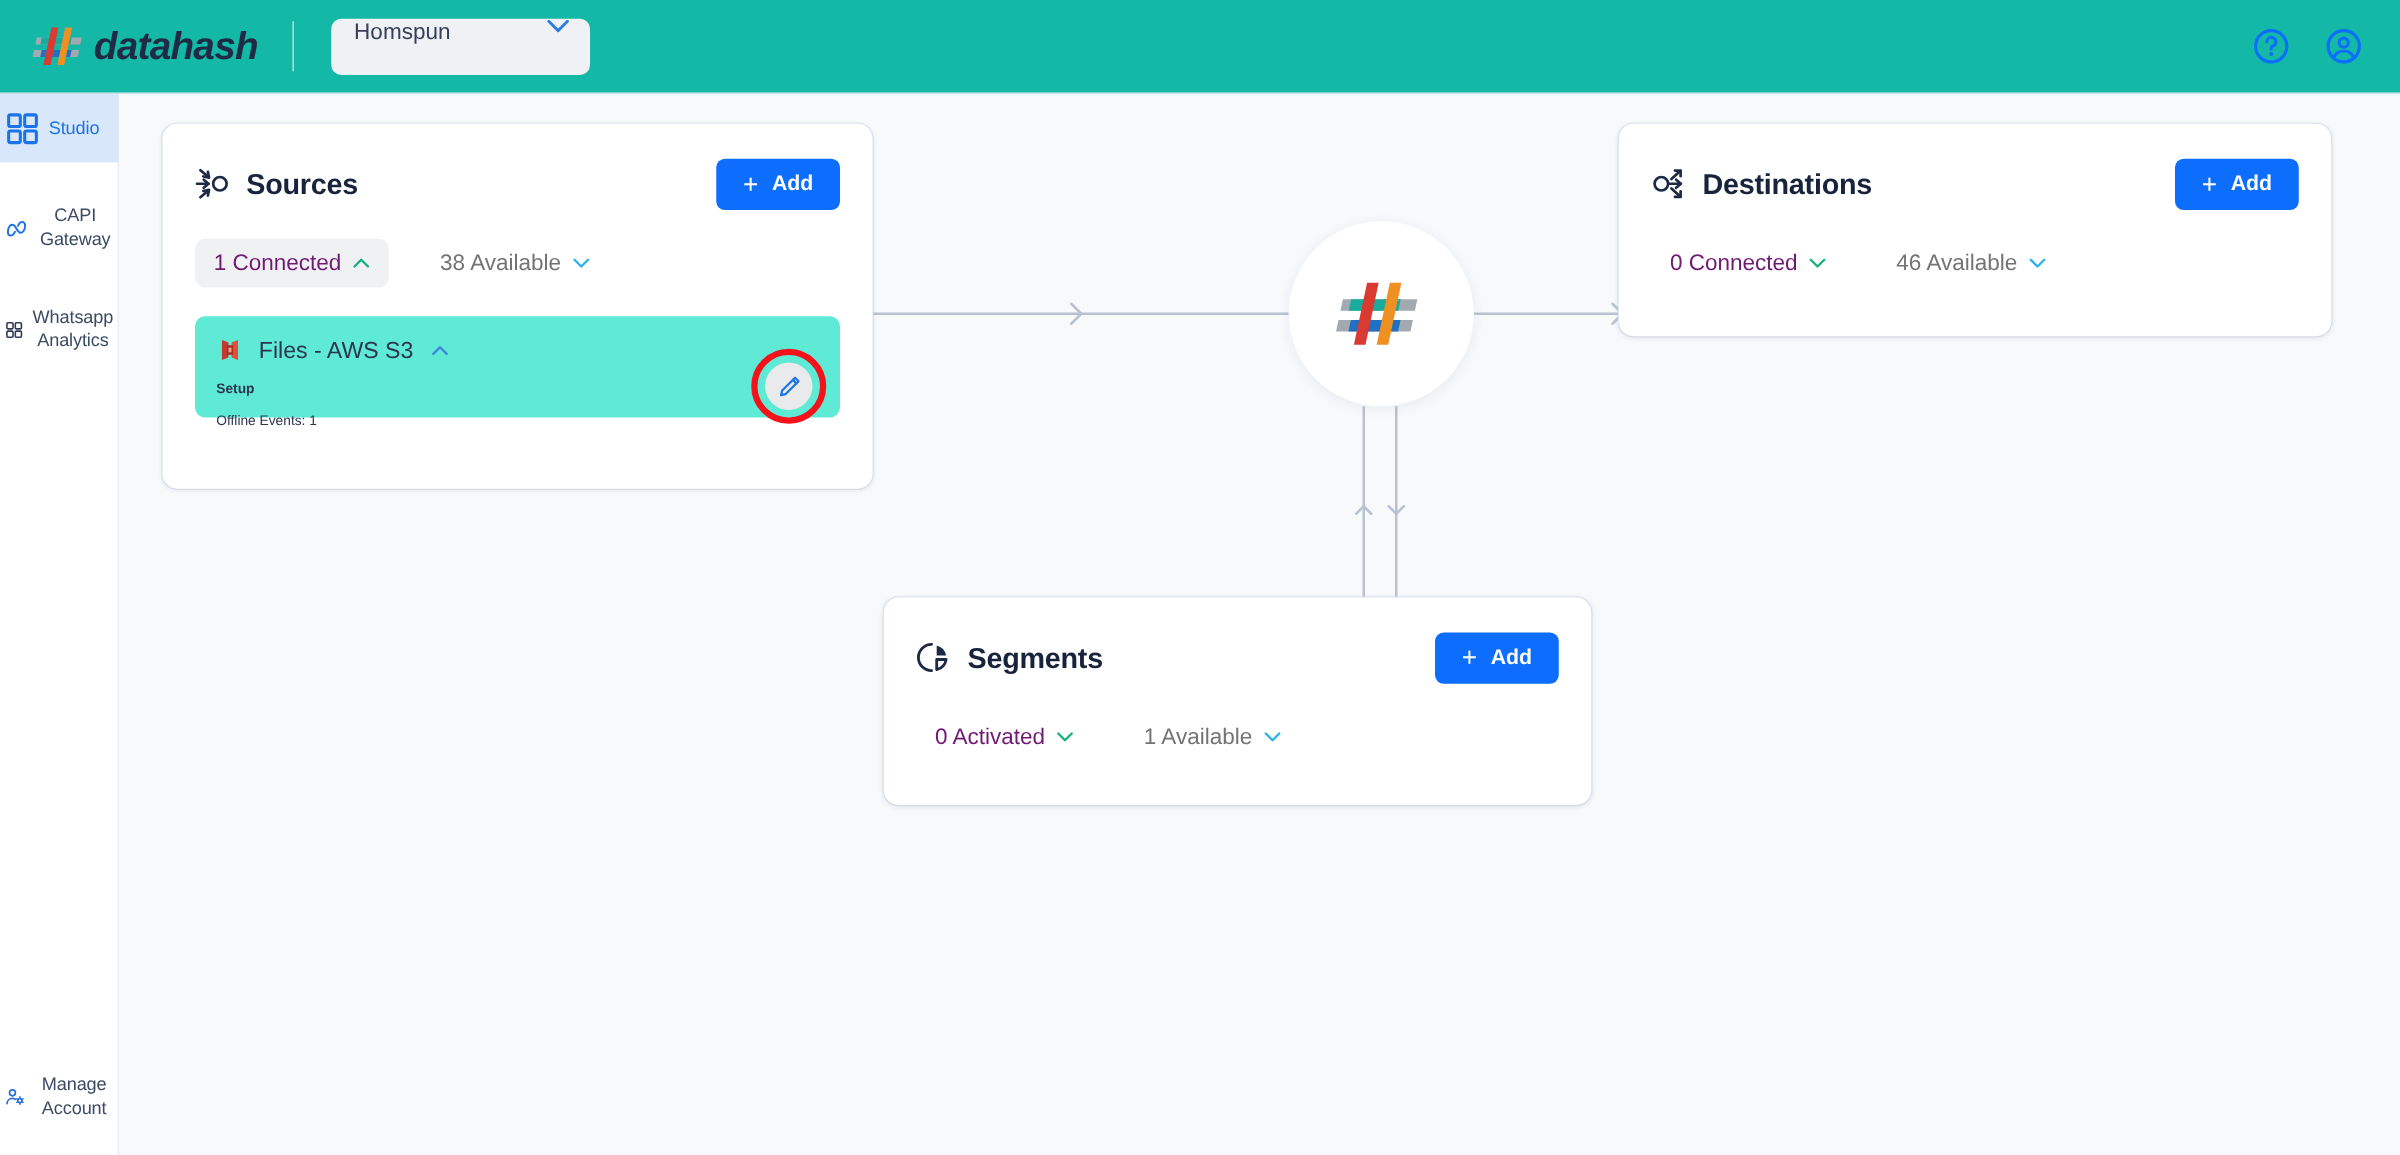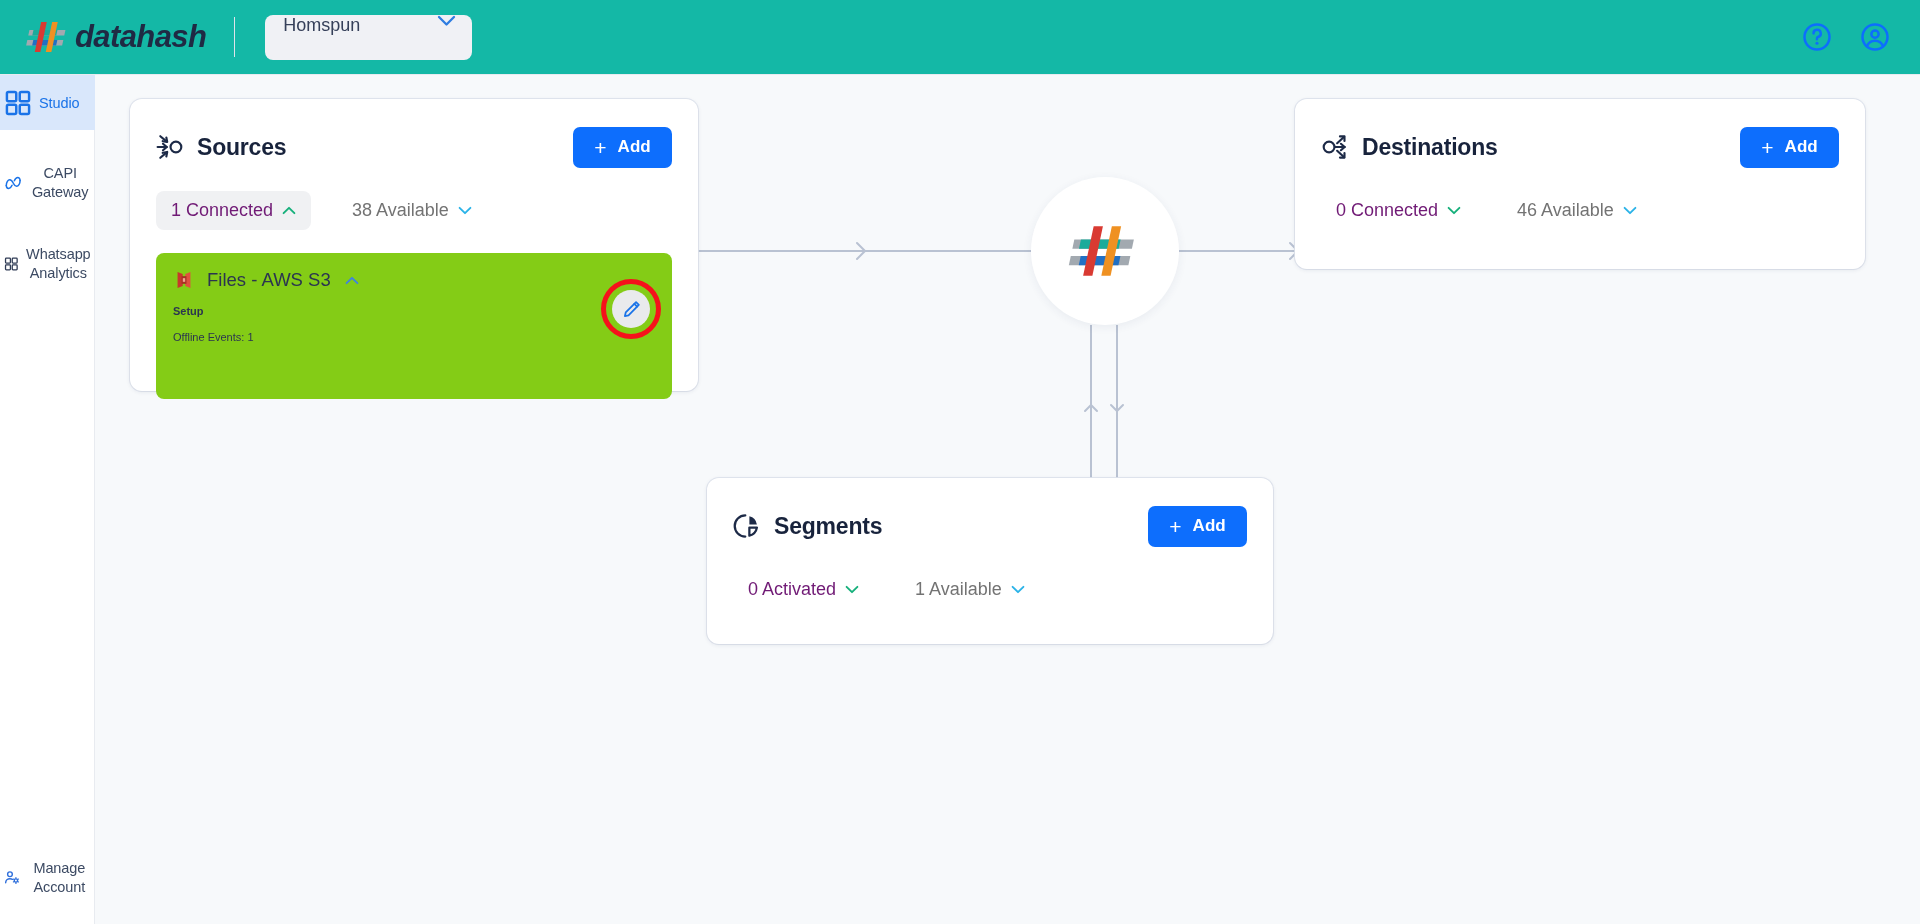--- a/index.html
+++ b/index.html
@@ -124,22 +124,22 @@
     display: flex; align-items: center; gap: 9px;
     font-size: 18px; padding: 9px 15px;
     border-radius: 8px; cursor: pointer; white-space: nowrap;
   }
   .chip.connected { color: #701a75; background: #f0f1f3; }
   .chip.connected.plain { background: transparent; }
   .chip.available { color: #737373; background: transparent; }
 
   .src-item {
     position: absolute; left: 26px; top: 154px;
-    width: 516px; height: 146px;
-    background: #84cc16; border-radius: 8px;
+    width: 516px; height: 81px;
+    background: #5eead4; border-radius: 8px;
   }
   .src-head {
     display: flex; align-items: center; gap: 12px;
     padding: 16px 0 0 17px;
   }
   .s3-icon { width: 22px; height: 22px; display: block; }
   .src-name { font-size: 18.5px; color: #2b3550; }
   .src-line {
     font-size: 11px; color: #2b3550;
     padding-left: 17px; margin-top: 14px;

